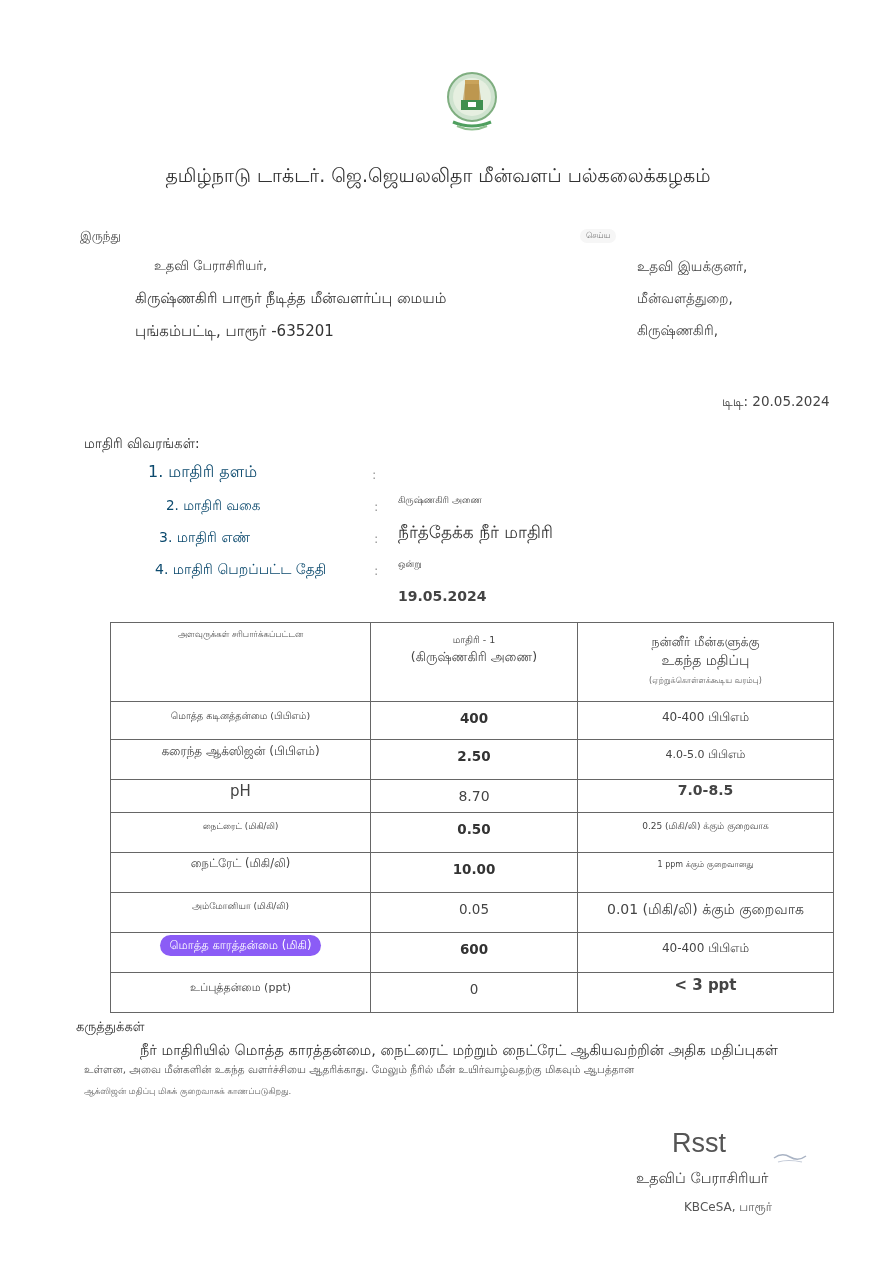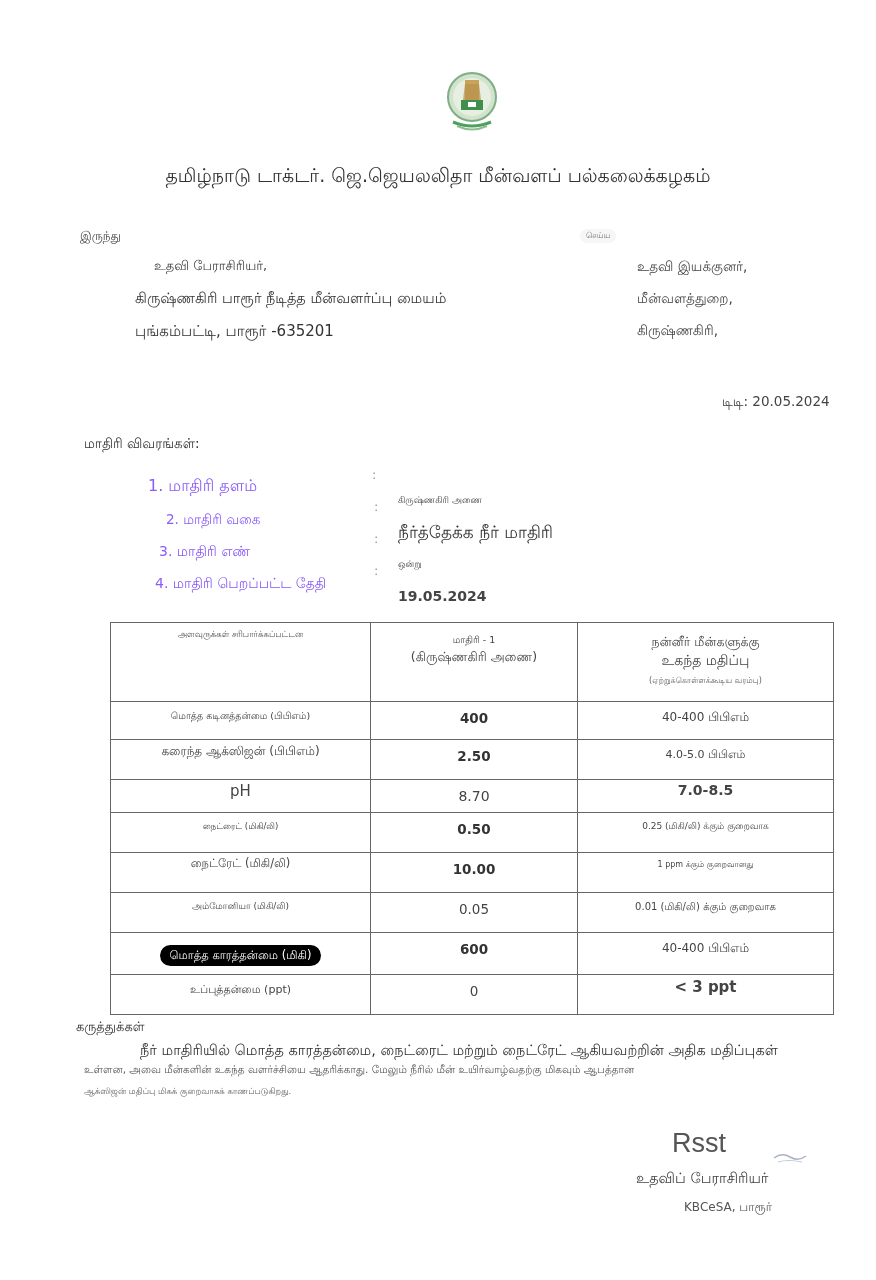--- a/index.html
+++ b/index.html
@@ -13,21 +13,21 @@
   .from-label { left: 80px; top: 229px; font-size: 12px; color: #444; }
   .to-label { left: 580px; top: 229px; font-size: 8px; color: #777; background: #f6f6f6; padding: 2px 6px; border-radius: 8px; }
   .from-1 { left: 154px; top: 258px; font-size: 13px; color: #444; }
   .from-2 { left: 135px; top: 290px; font-size: 14.5px; color: #333; }
   .from-3 { left: 135px; top: 322px; font-size: 15px; color: #333; }
   .to-1 { left: 637px; top: 258px; font-size: 13.5px; color: #444; }
   .to-2 { left: 637px; top: 290px; font-size: 13.5px; color: #444; }
   .to-3 { left: 637px; top: 322px; font-size: 13.5px; color: #444; }
   .date { left: 722px; top: 393px; font-size: 13.5px; color: #444; }
   .sample-heading { left: 84px; top: 435px; font-size: 13.5px; color: #333; }
-  .sd-label { font-size: 14px; color: #8b5cf6; margin-top: 14px; }
+  .sd-label { font-size: 14px; color: #0c4a6e; }
   .sd-colon { font-size: 13px; color: #999; }
   .sd-value { color: #444; margin-top: 26px; }
   .s1l { left: 148px; top: 462px; font-size: 16px; }
   .s2l { left: 166px; top: 497px; font-size: 13.5px; }
   .s3l { left: 159px; top: 529px; font-size: 14px; }
   .s4l { left: 155px; top: 561px; font-size: 14px; }
   .c1 { left: 372px; top: 467px; }
   .c2 { left: 374px; top: 499px; }
   .c3 { left: 374px; top: 531px; }
   .c4 { left: 374px; top: 563px; }
@@ -52,22 +52,22 @@
   .hdr .h2a { font-size: 9.5px; padding-top: 3px; display: block; }
   .hdr .h2b { font-size: 12.5px; display: block; margin-top: 2px; }
   .hdr .h3a { font-size: 12.5px; display: block; margin-top: 3px; }
   .hdr .h3b { font-size: 14px; display: block; margin-top: 1px; }
   .hdr .h3c { font-size: 8px; display: block; margin-top: 6px; color: #666; }
   .param { font-size: 9.5px; padding-top: 5px; }
   .val { font-size: 13.5px; padding-top: 3px; }
   .val.bold { font-weight: bold; color: #333; }
   .rng { font-size: 11px; padding-top: 5px; }
   .pill {
-    display: inline-block; background: #000000; color: #fff; border-radius: 11px;
-    padding: 3px 10px; font-size: 11.5px; margin-top: 10px;
+    display: inline-block; background: #8b5cf6; color: #fff; border-radius: 11px;
+    padding: 3px 10px; font-size: 11.5px; margin-top: 0px;
   }
   .comments-label { left: 76px; top: 1019px; font-size: 13px; color: #333; }
   .comment-1 { left: 140px; top: 1042px; font-size: 14.5px; color: #333; }
   .comment-2 { left: 84px; top: 1063px; font-size: 10.5px; color: #555; }
   .comment-3 { left: 84px; top: 1086px; font-size: 8.5px; color: #666; }
   .sig { left: 672px; top: 1128px; font-size: 27px; color: #555; font-family: "Liberation Sans", sans-serif; }
   .sig-stamp { left: 772px; top: 1148px; width: 36px; height: 18px; }
   .desig { left: 636px; top: 1170px; font-size: 14.5px; color: #444; }
   .inst { left: 684px; top: 1200px; font-size: 12px; color: #555; }
 </style>
@@ -160,21 +160,21 @@
     <td class="rng" style="font-size:9px">0.25 (மிகி/லி) க்கும் குறைவாக</td>
   </tr>
   <tr style="height:40px">
     <td class="param" style="font-size:11.5px;padding-top:3px">நைட்ரேட் (மிகி/லி)</td>
     <td class="val bold">10.00</td>
     <td class="rng" style="font-size:8px;padding-top:7px">1 ppm க்கும் குறைவானது</td>
   </tr>
   <tr style="height:40px">
     <td class="param" style="font-size:9px">அம்மோனியா (மிகி/லி)</td>
     <td class="val">0.05</td>
-    <td class="rng" style="font-size:10px">0.01 (மிகி/லி) க்கும் குறைவாக</td>
+    <td class="rng" style="font-size:14px">0.01 (மிகி/லி) க்கும் குறைவாக</td>
   </tr>
   <tr style="height:40px">
     <td class="param" style="padding-top:2px">
       <span class="pill">மொத்த காரத்தன்மை (மிகி)</span>
     </td>
     <td class="val bold">600</td>
     <td class="rng" style="font-size:12px">40-400 பிபிஎம்</td>
   </tr>
   <tr style="height:40px">
     <td class="param" style="font-size:11px">உப்புத்தன்மை (ppt)</td>

